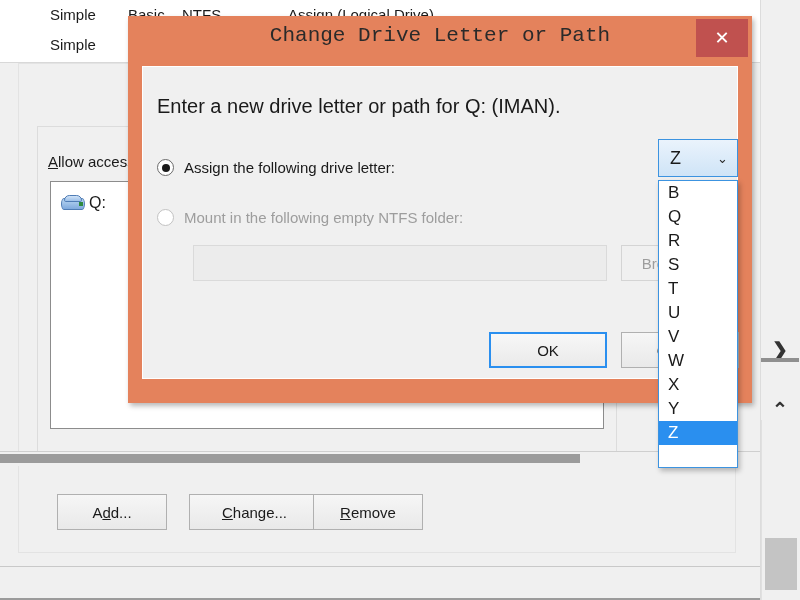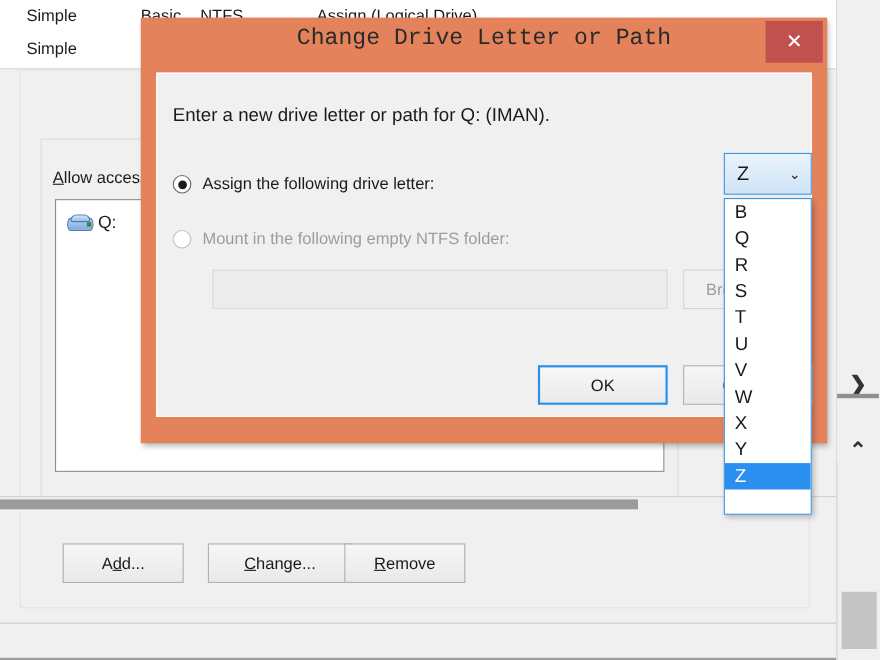--- a/index.html
+++ b/index.html
@@ -34,21 +34,21 @@
   }
   .dm-row {
     position: absolute;
     left: 0;
     height: 30px;
     line-height: 30px;
     white-space: nowrap;
     font-size: 15px;
     color: #1a1a1a;
   }
-  .dm-row .c1 { position: absolute; left: 24px; }
+  .dm-row .c1 { position: absolute; left: 50px; }
   .dm-row .c2 { position: absolute; left: 128px; }
   .dm-row .c3 { position: absolute; left: 182px; }
   .dm-row .c4 { position: absolute; left: 288px; }
 
   
   .bgwin {
     position: absolute;
     left: 0px;
     top: 62px;
     width: 782px;
@@ -263,21 +263,21 @@
     position: absolute;
     left: 14px; top: 50px;
     width: 596px; height: 313px;
     background: #f0f0f0;
     border: 1px solid #ffffff;
     box-sizing: border-box;
   }
   .dlg-text {
     position: absolute;
     left: 14px; top: 28px;
-    font-size: 17px;
+    font-size: 20px;
     color: #1a1a1a;
   }
   .radio-row {
     position: absolute;
     left: 14px;
     display: flex;
     align-items: center;
     gap: 10px;
     font-size: 15px;
     color: #1a1a1a;

